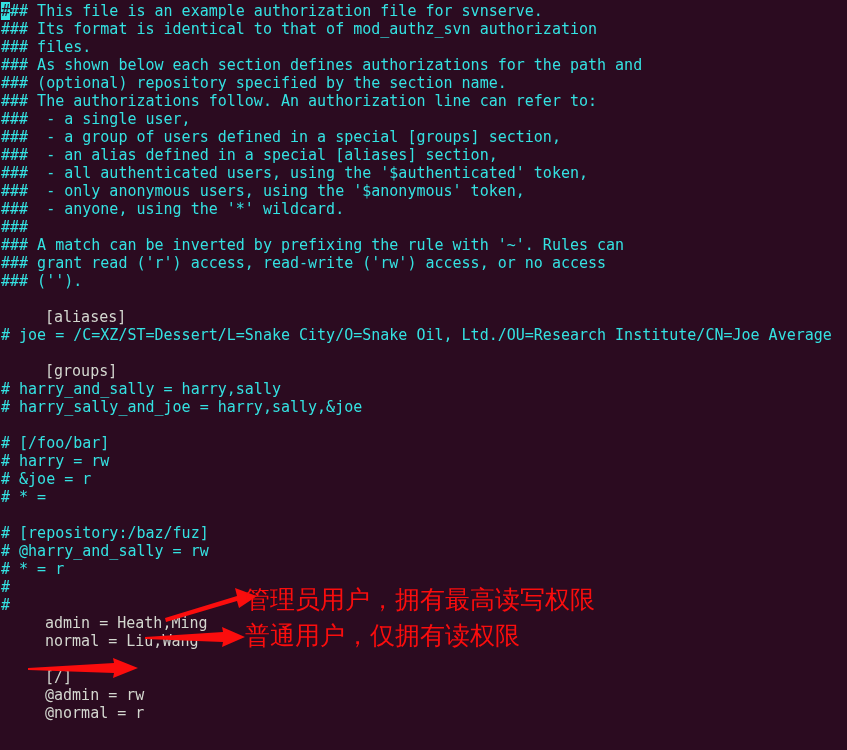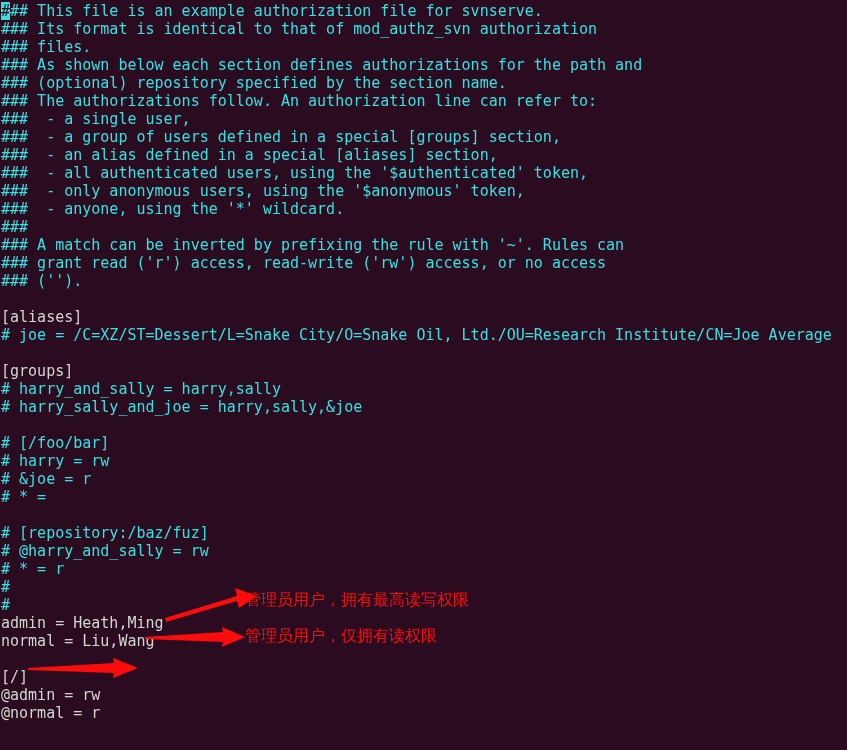--- a/index.html
+++ b/index.html
@@ -37,38 +37,38 @@
     padding: 2px 0 0 1px;
     white-space: pre;
     z-index: 2;
   }
   .line {
     height: 18px;
     white-space: pre;
     color: #34e2e2;
   }
   .cmt { color: #34e2e2; }
-  .sect { color: #d3d7cf; }
+  .sect { color: #d3d7cf; padding-left: 44px; }
   .cursor {
     background: #34e2e2;
     color: #2b0b20;
   }
 
   
   #annotations {
     position: absolute;
     inset: 0;
     z-index: 5;
     pointer-events: none;
   }
   .anno-text {
     position: absolute;
     color: #fb0d0d;
     font-family: "DejaVu Sans", "Liberation Sans", sans-serif;
-    font-size: 16px;
+    font-size: 25px;
     line-height: 22px;
     white-space: pre;
     font-weight: 400;
   }
   .anno-arrow {
     position: absolute;
   }
 </style>
 </head>
 <body>
@@ -82,20 +82,20 @@
   <div id="annotations">
 
     <svg class="anno-arrow" style="left:165px; top:584px;" width="92" height="40" viewBox="0 0 92 40">
       <polygon points="0,34 72,12 70,4 92,12 74,24 72,17 1,38" fill="#fb0d0d"></polygon>
     </svg>
     <div class="anno-text" style="left:245px; top:589px;">管理员用户，拥有最高读写权限</div>
 
     <svg class="anno-arrow" style="left:145px; top:627px;" width="100" height="22" viewBox="0 0 100 22">
       <polygon points="0,10 78,5 77,0 100,10 77,20 78,15 0,12" fill="#fb0d0d"></polygon>
     </svg>
-    <div class="anno-text" style="left:245px; top:625px;">管理员用户，仅拥有读权限</div>
+    <div class="anno-text" style="left:245px; top:625px;">普通用户，仅拥有读权限</div>
 
     <svg class="anno-arrow" style="left:28px; top:658px;" width="110" height="22" viewBox="0 0 110 22">
       <polygon points="0,10 86,5 85,0 110,10 85,20 86,15 0,12" fill="#fb0d0d"></polygon>
     </svg>
 
   </div>
 </div>
 
 </body></html>

